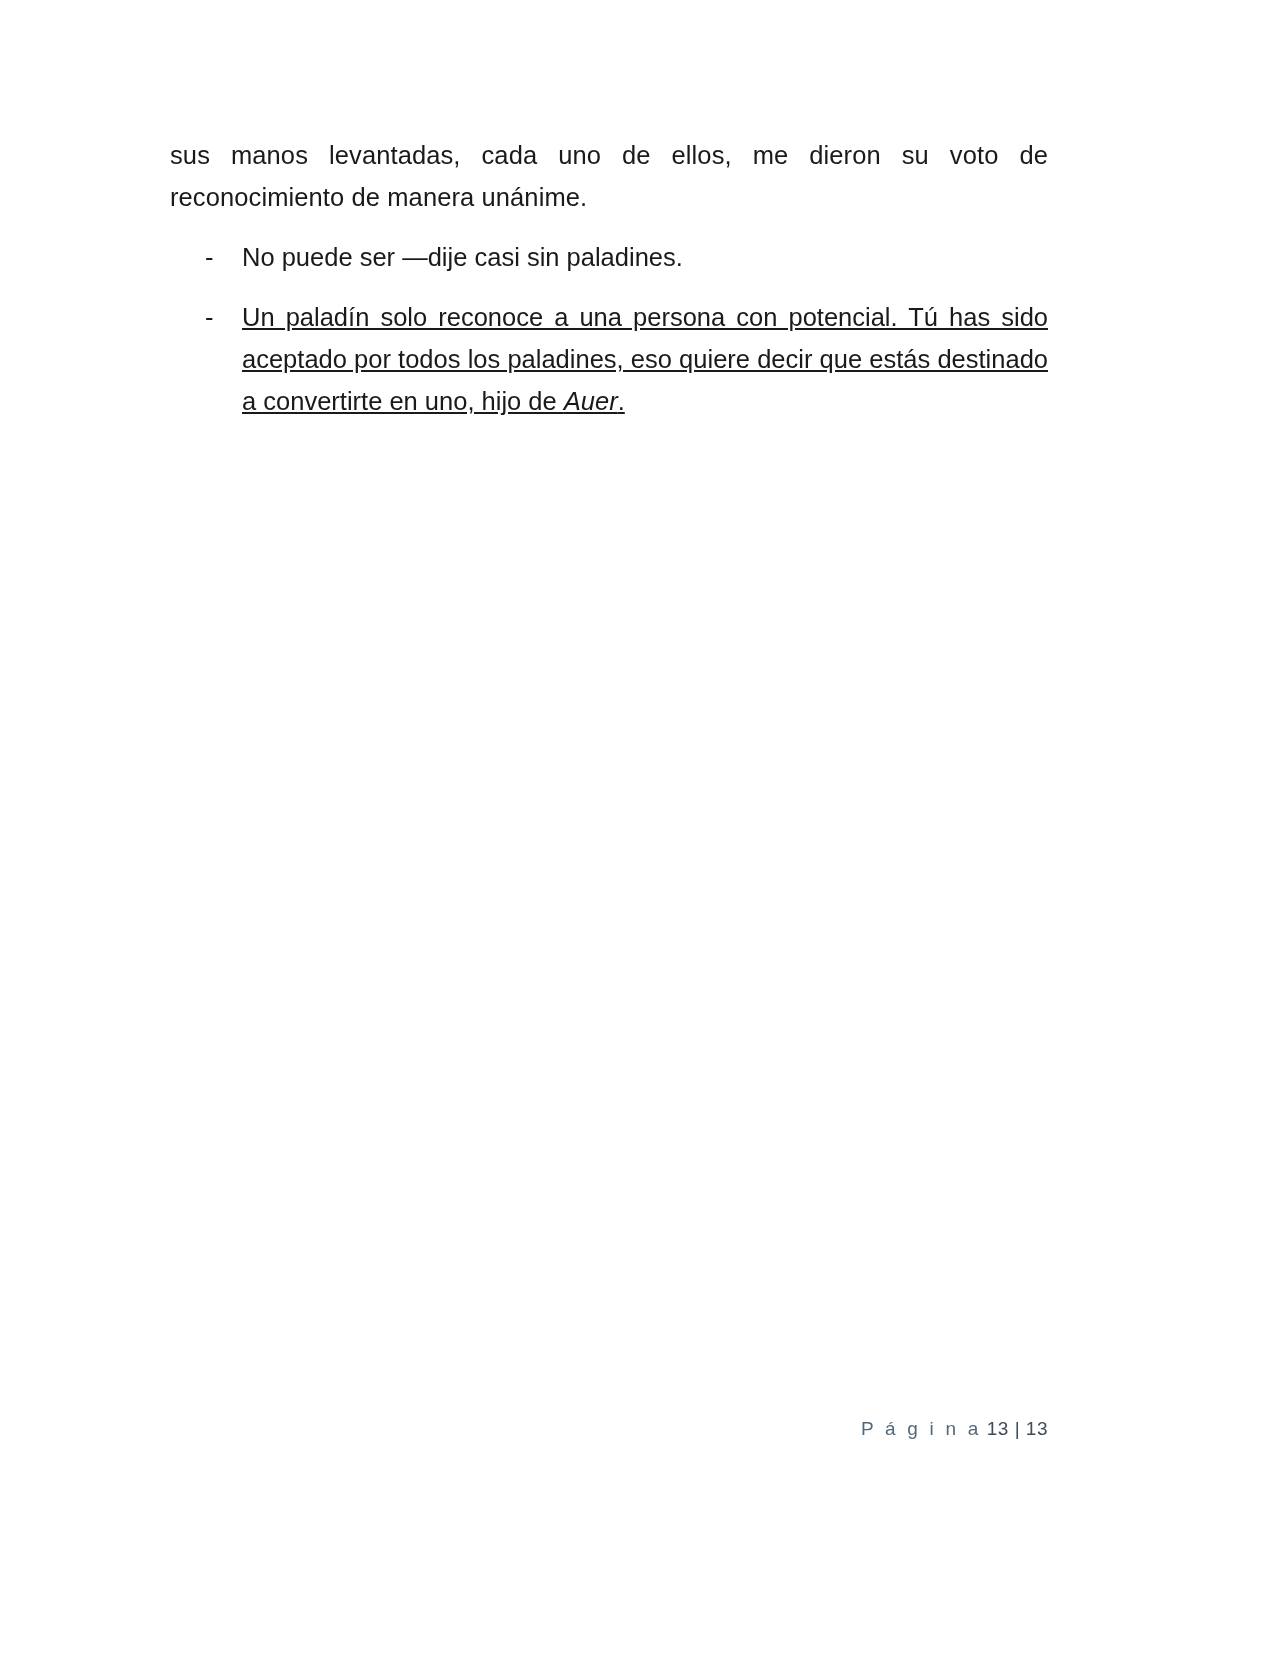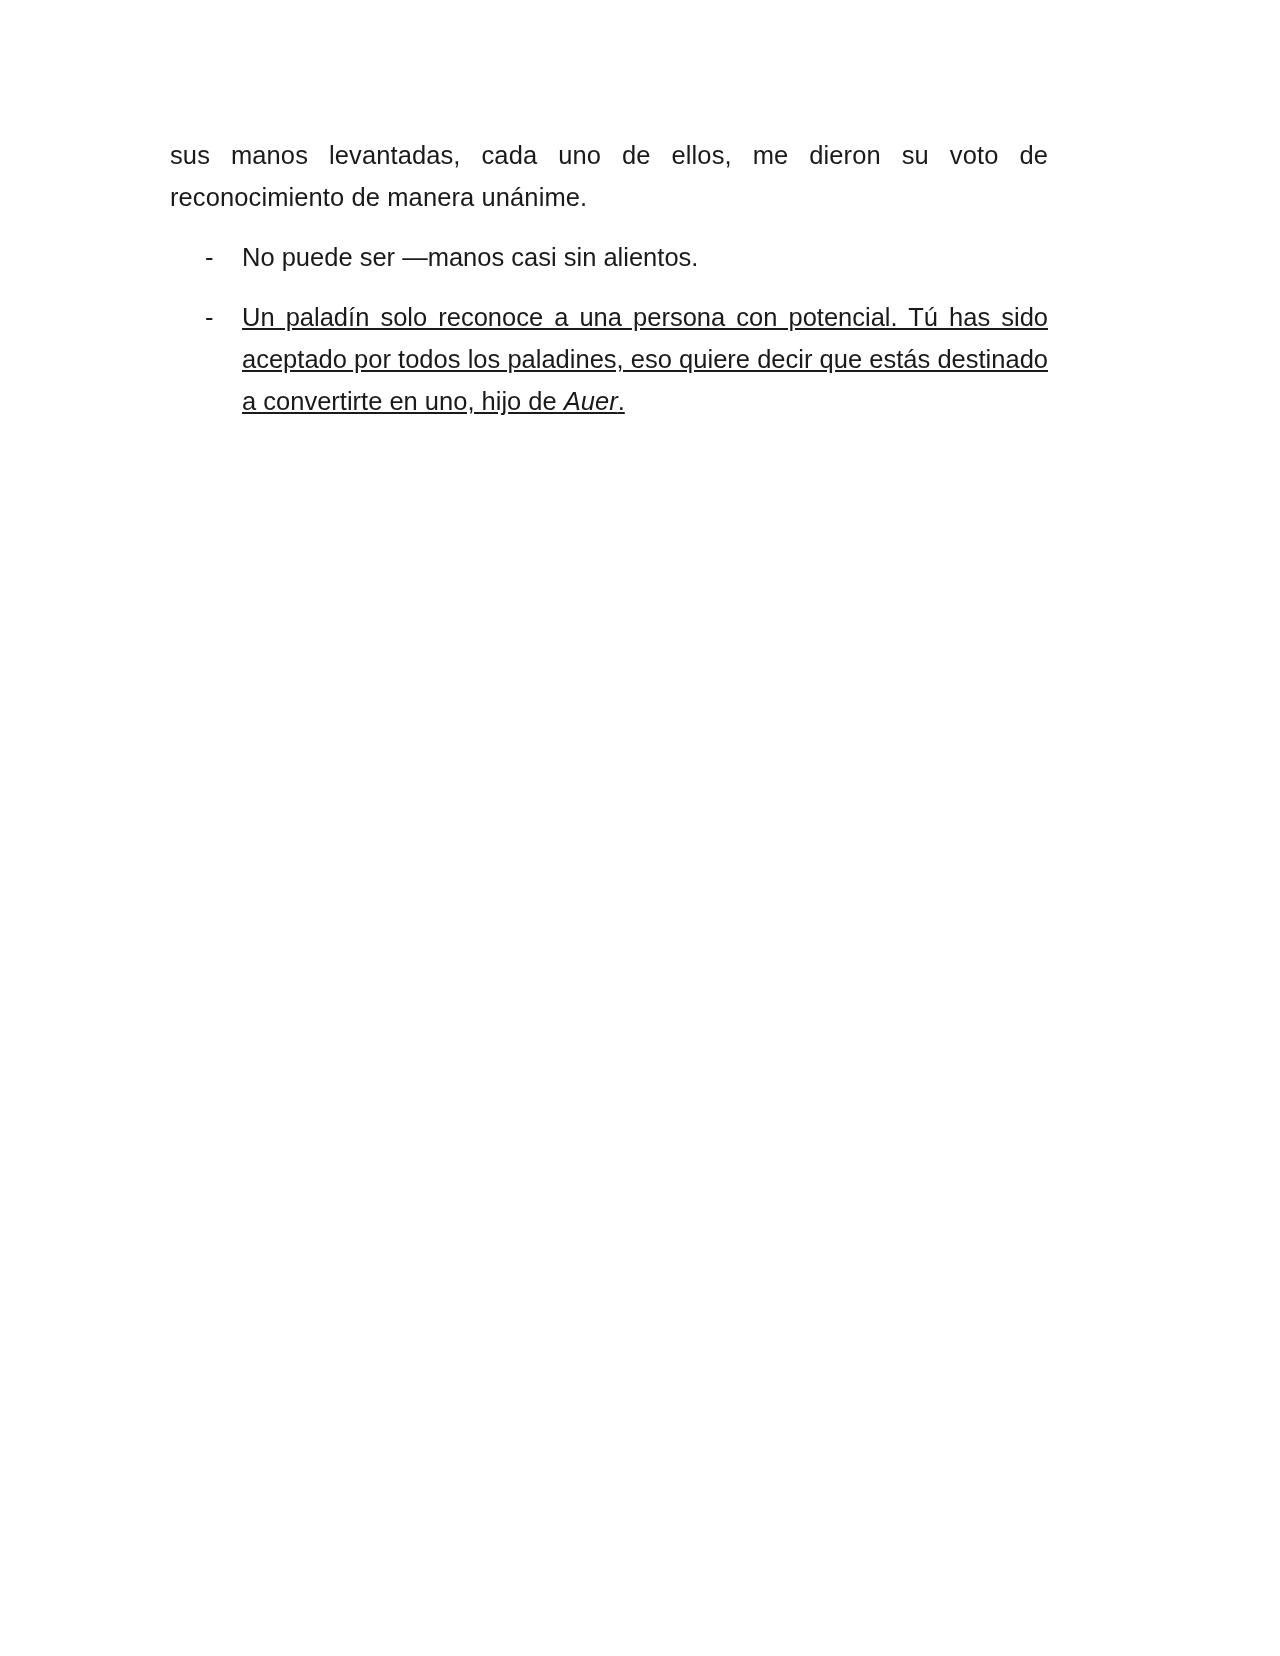--- a/index.html
+++ b/index.html
@@ -93,26 +93,30 @@
 <div class="page">
 
   <div class="content">
 
     <p class="para">sus manos levantadas, cada uno de ellos, me dieron su voto de reconocimiento de manera unánime.</p>
 
     <ul class="dash-list">
 
       <li class="dash-item">
         <span class="bullet">-</span>
-        <span class="body"><span>No puede ser —manos casi sin alientos.</span></span>
+        <span class="body"><span>No puede ser —dije casi sin paladines.</span></span>
       </li>
 
       <li class="dash-item last">
         <span class="bullet">-</span>
         <span class="body"><span>Un paladín solo reconoce a una persona con potencial. Tú has sido aceptado por todos los paladines, eso quiere decir que estás destinado a convertirte en uno, hijo de </span><em class="italic">Auer</em><span>.</span></span>
       </li>
 
     </ul>
 
   </div>
 
+  <div class="footer">
+    <span class="pagina">P á g i n a</span>
+    <span class="nums">13 | 13</span>
+  </div>
 
 </div>
 
 </body></html>

